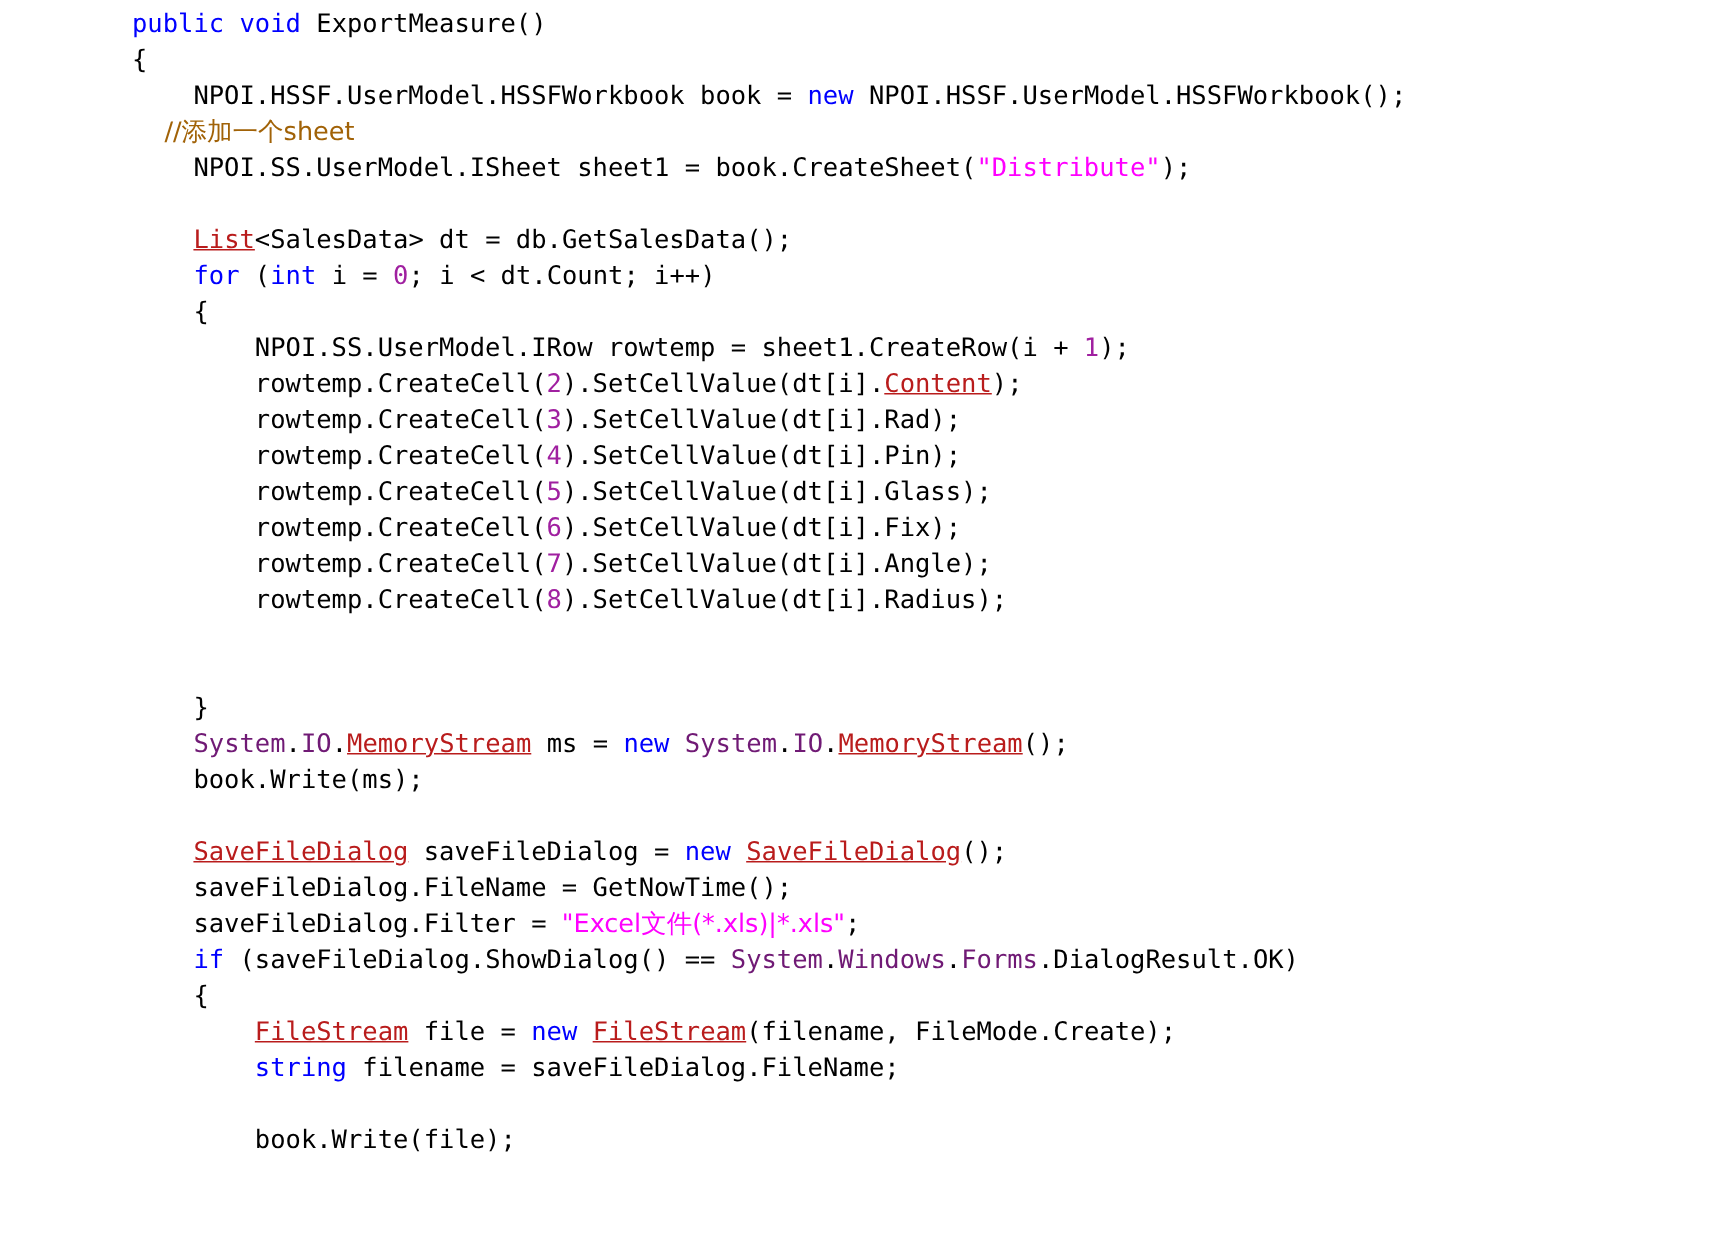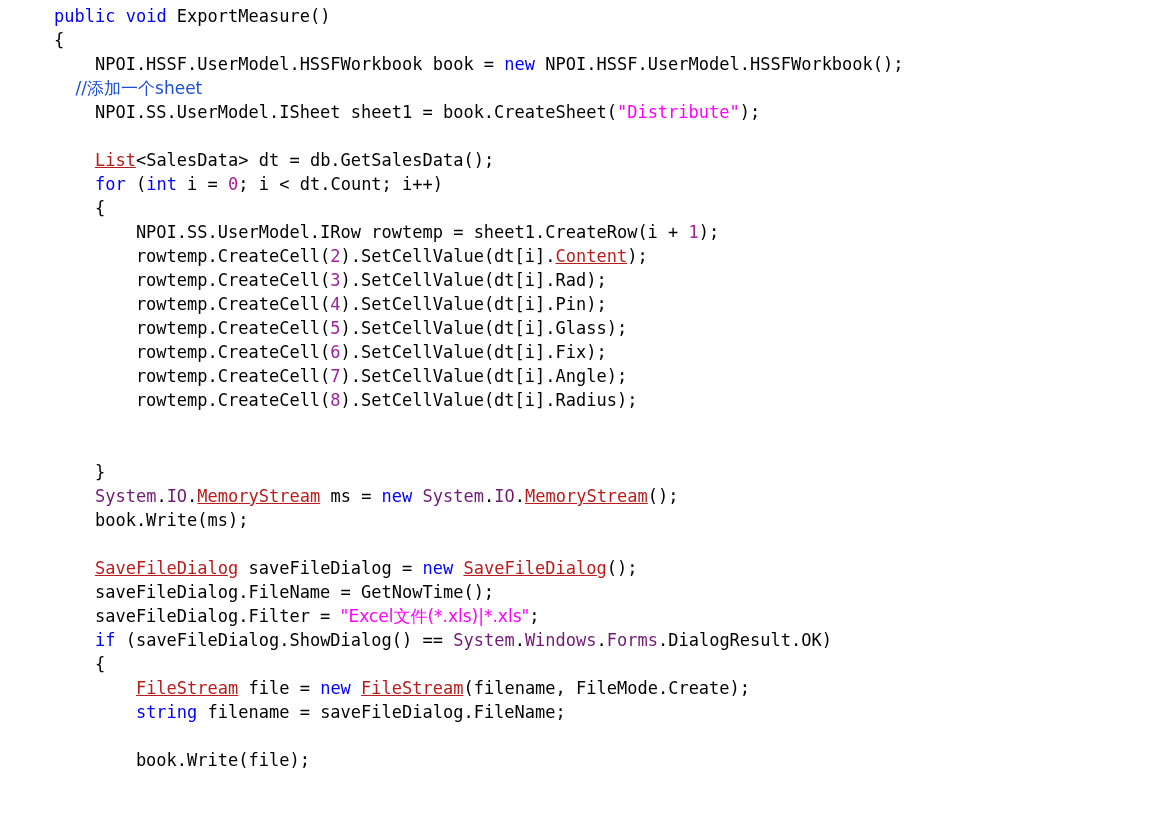--- a/index.html
+++ b/index.html
@@ -21,31 +21,31 @@
     height: 834px;
     background: #ffffff;
     padding: 4px 0 0 0;
     box-sizing: border-box;
   }
   .code-line {
     height: 24px;
     line-height: 24px;
     font-size: 17px;
     white-space: pre;
-    padding-left: 54px;
+    padding-left: 88px;
     color: #000000;
     letter-spacing: 0px;
   }
   
   .tok-kw   { color: #0000ff; }
   .tok-type { color: #b91c1c; text-decoration: underline; }
   .tok-ns   { color: #701a75; }
   .tok-str  { color: #ff00ff; }
   .tok-num  { color: #a020a0; }
-  .tok-cmt  { color: #1d4ed8; }
+  .tok-cmt  { color: #a16207; }
   .tok-pln  { color: #000000; }
   .cjk { font-family: "DejaVu Sans", "Liberation Sans", sans-serif; }
 </style>
 </head>
 <body>
 
 <div id="code-view">
     <div class="code-line"><span class="tok-kw">public</span><span class="tok-pln"> </span><span class="tok-kw">void</span><span class="tok-pln"> ExportMeasure()</span></div>
     <div class="code-line"><span class="tok-pln">{</span></div>
     <div class="code-line"><span class="tok-pln">    NPOI.HSSF.UserModel.HSSFWorkbook book = </span><span class="tok-kw">new</span><span class="tok-pln"> NPOI.HSSF.UserModel.HSSFWorkbook();</span></div>

